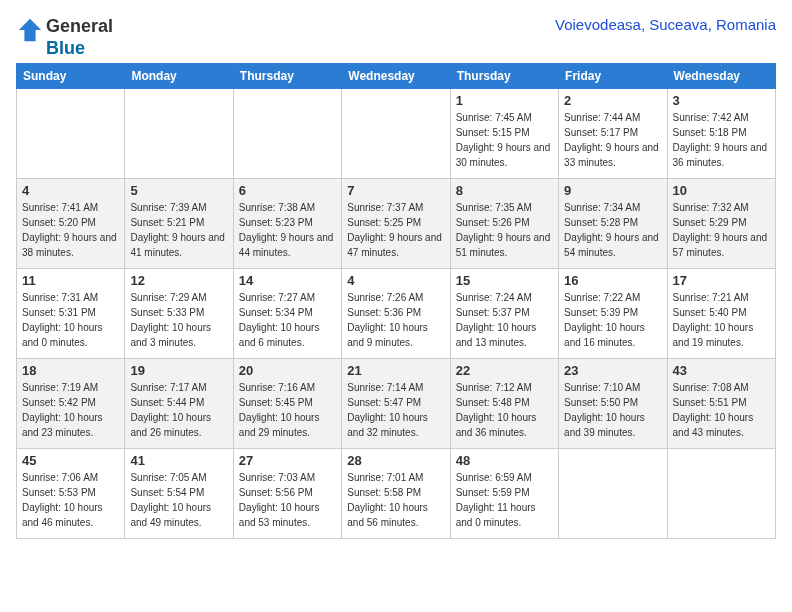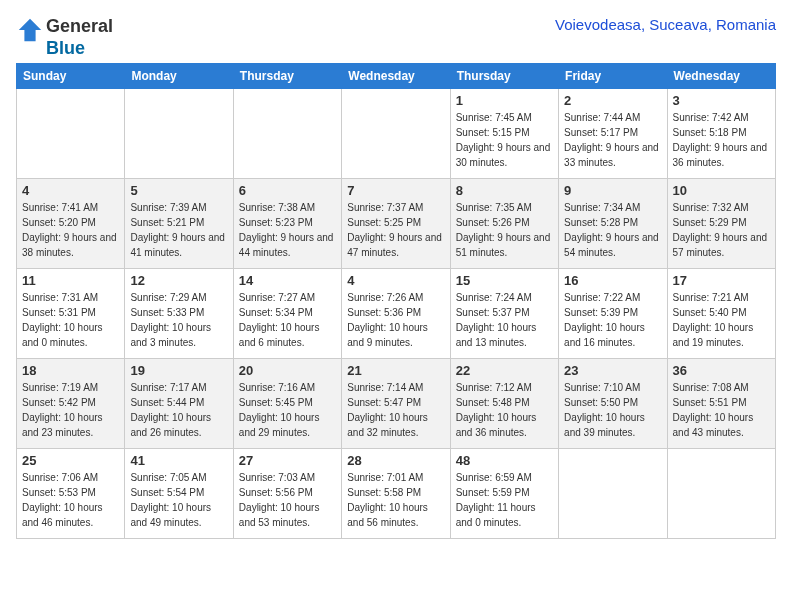--- a/index.html
+++ b/index.html
@@ -215,27 +215,27 @@
         </td>
         <td>
           <div class="day-num">22</div>
           <div class="day-detail">Sunrise: 7:12 AM<br>Sunset: 5:48 PM<br>Daylight: 10 hours and 36 minutes.</div>
         </td>
         <td>
           <div class="day-num">23</div>
           <div class="day-detail">Sunrise: 7:10 AM<br>Sunset: 5:50 PM<br>Daylight: 10 hours and 39 minutes.</div>
         </td>
         <td>
-          <div class="day-num">36</div>
+          <div class="day-num">43</div>
           <div class="day-detail">Sunrise: 7:08 AM<br>Sunset: 5:51 PM<br>Daylight: 10 hours and 43 minutes.</div>
         </td>
       </tr>
       <tr class="row-white">
         <td>
-          <div class="day-num">25</div>
+          <div class="day-num">45</div>
           <div class="day-detail">Sunrise: 7:06 AM<br>Sunset: 5:53 PM<br>Daylight: 10 hours and 46 minutes.</div>
         </td>
         <td>
           <div class="day-num">41</div>
           <div class="day-detail">Sunrise: 7:05 AM<br>Sunset: 5:54 PM<br>Daylight: 10 hours and 49 minutes.</div>
         </td>
         <td>
           <div class="day-num">27</div>
           <div class="day-detail">Sunrise: 7:03 AM<br>Sunset: 5:56 PM<br>Daylight: 10 hours and 53 minutes.</div>
         </td>

